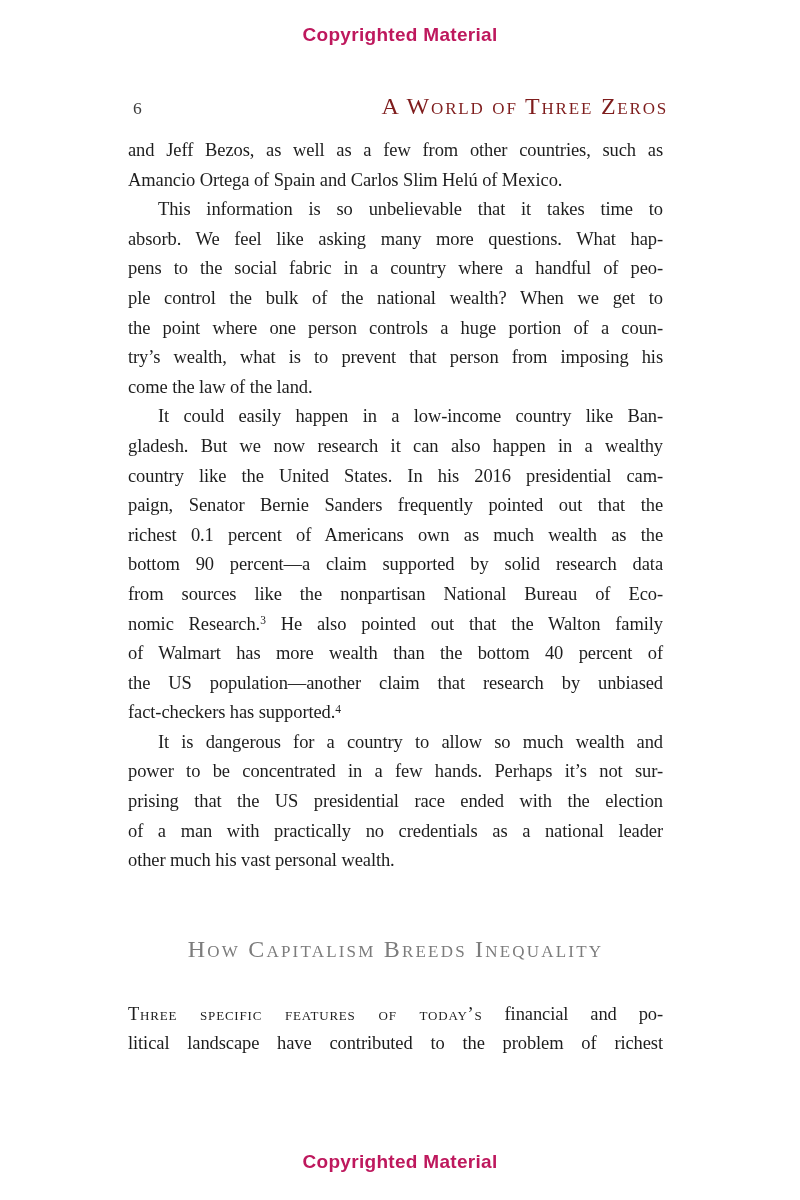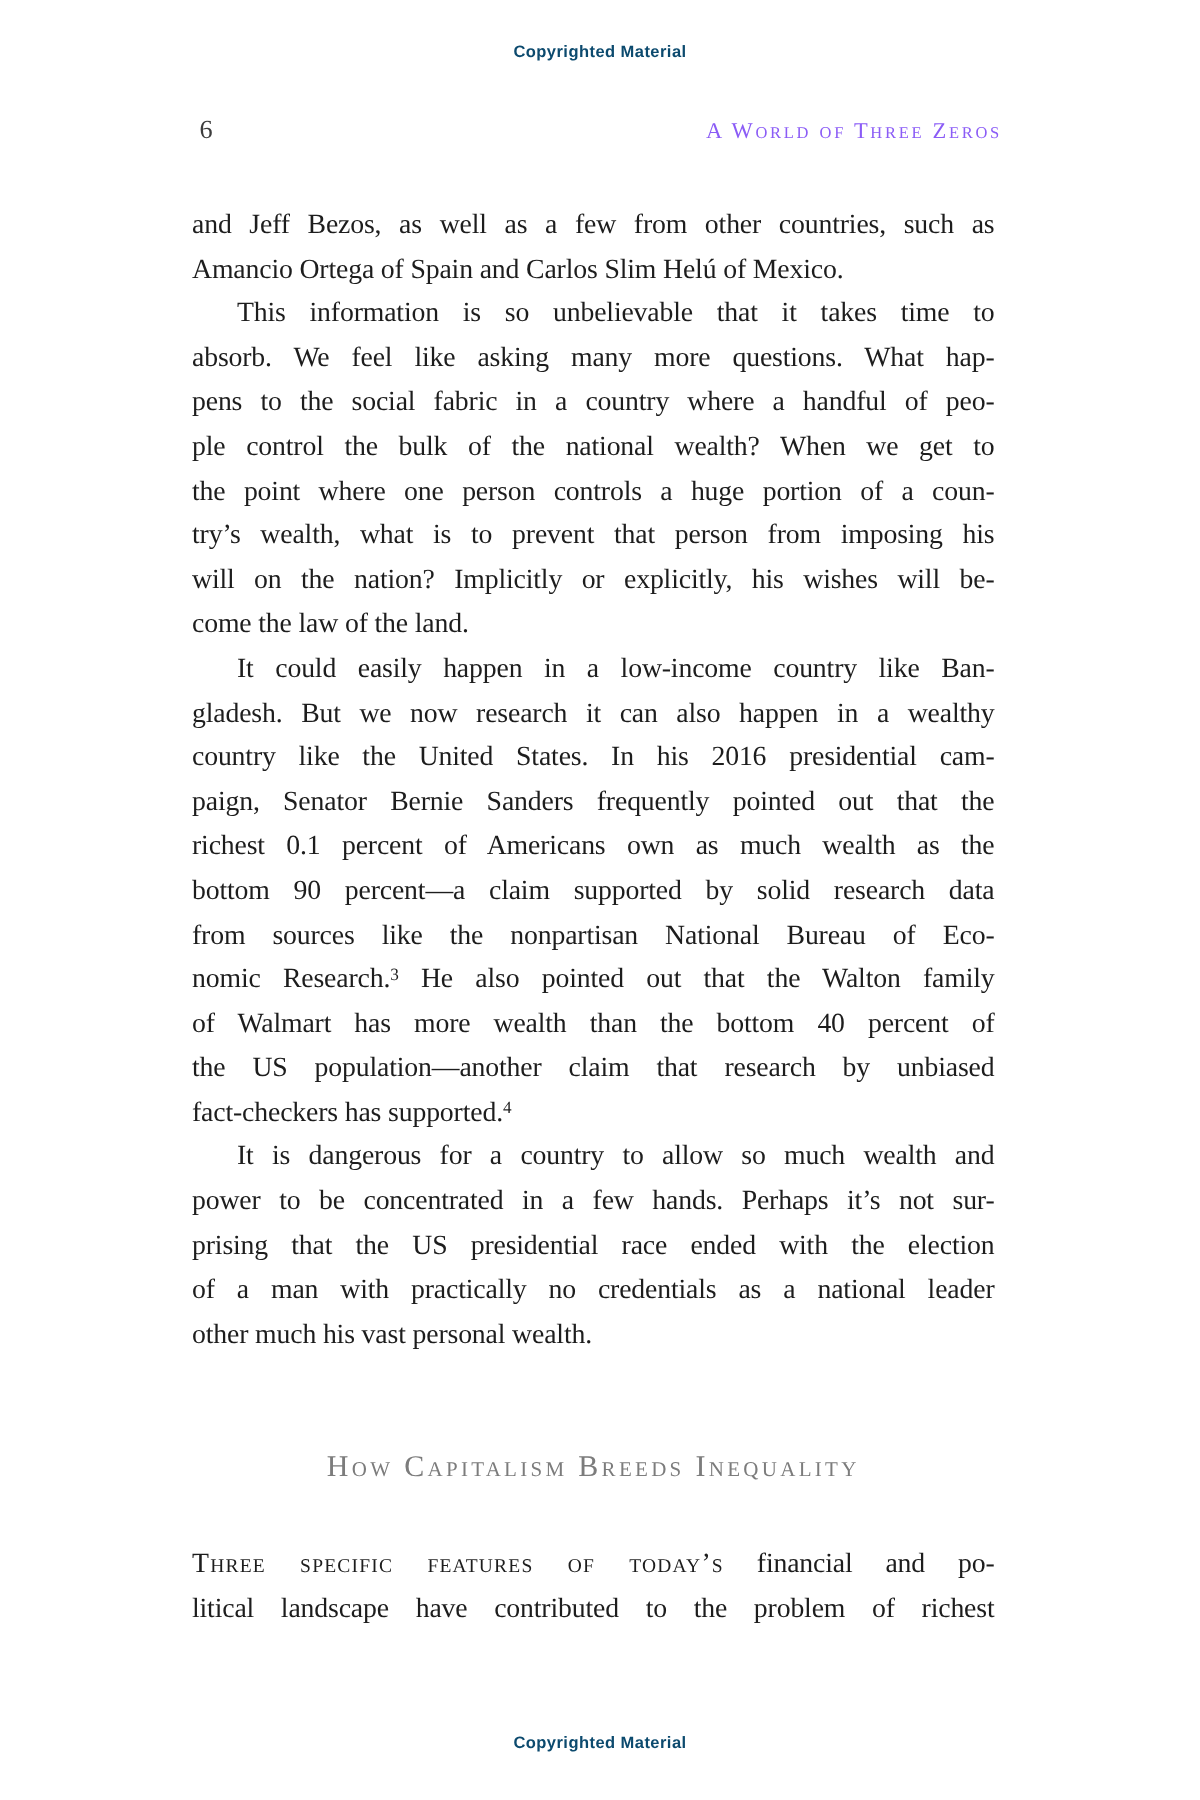--- a/index.html
+++ b/index.html
@@ -15,46 +15,47 @@
     overflow: hidden;
     font-family: "Liberation Serif", serif;
   }
   .copyright {
     position: absolute;
     left: 0;
     right: 0;
     text-align: center;
     font-family: "Liberation Sans", sans-serif;
     font-weight: bold;
-    font-size: 11px;
+    font-size: 19px;
     line-height: 18px;
-    color: #0c4a6e;
+    color: #be185d;
     letter-spacing: 0.3px;
   }
   .copyright.top { top: 26px; }
   .copyright.bottom { top: 1153px; }
 
   .page-header {
     position: absolute;
     top: 76px;
     left: 133px;
     width: 535px;
     display: flex;
     justify-content: space-between;
     align-items: baseline;
   }
   .page-number {
     font-size: 17.5px;
     color: #3d3d3d;
   }
   .running-head {
     font-variant: small-caps;
-    font-size: 15px;
+    font-size: 24px;
     letter-spacing: 1.8px;
-    color: #8b5cf6;
+    color: #7f1d1d;
+    margin-top: 17px;
   }
 
   .body-text {
     position: absolute;
     top: 136px;
     left: 128px;
     width: 535px;
     font-size: 18.5px;
     line-height: 29.6px;
     color: #1d1d1d;
@@ -73,21 +74,21 @@
     position: relative;
     top: -0.45em;
   }
   .sc {
     font-variant: small-caps;
     letter-spacing: 0.8px;
   }
   .section-heading {
     font-variant: small-caps;
     font-weight: normal;
-    font-size: 20px;
+    font-size: 24px;
     line-height: 30px;
     letter-spacing: 2.2px;
     color: #7c7c7c;
     text-align: center;
     text-align-last: center;
     margin: 58px 0 36px 0;
   }
 </style>
 </head>
 <body>
@@ -107,21 +108,20 @@
           <div class="line jline">and Jeff Bezos, as well as a few from other countries, such as</div>
           <div class="line">Amancio Ortega of Spain and Carlos Slim Helú of Mexico.</div>
         </div>
         <div class="para">
           <div class="line jline indent">This information is so unbelievable that it takes time to</div>
           <div class="line jline">absorb. We feel like asking many more questions. What hap-</div>
           <div class="line jline">pens to the social fabric in a country where a handful of peo-</div>
           <div class="line jline">ple control the bulk of the national wealth? When we get to</div>
           <div class="line jline">the point where one person controls a huge portion of a coun-</div>
           <div class="line jline">try’s wealth, what is to prevent that person from imposing his</div>
-          <div class="line jline">will on the nation? Implicitly or explicitly, his wishes will be-</div>
           <div class="line">come the law of the land.</div>
         </div>
         <div class="para">
           <div class="line jline indent">It could easily happen in a low-income country like Ban-</div>
           <div class="line jline">gladesh. But we now research it can also happen in a wealthy</div>
           <div class="line jline">country like the United States. In his 2016 presidential cam-</div>
           <div class="line jline">paign, Senator Bernie Sanders frequently pointed out that the</div>
           <div class="line jline">richest 0.1 percent of Americans own as much wealth as the</div>
           <div class="line jline">bottom 90 percent—a claim supported by solid research data</div>
           <div class="line jline">from sources like the nonpartisan National Bureau of Eco-</div>

